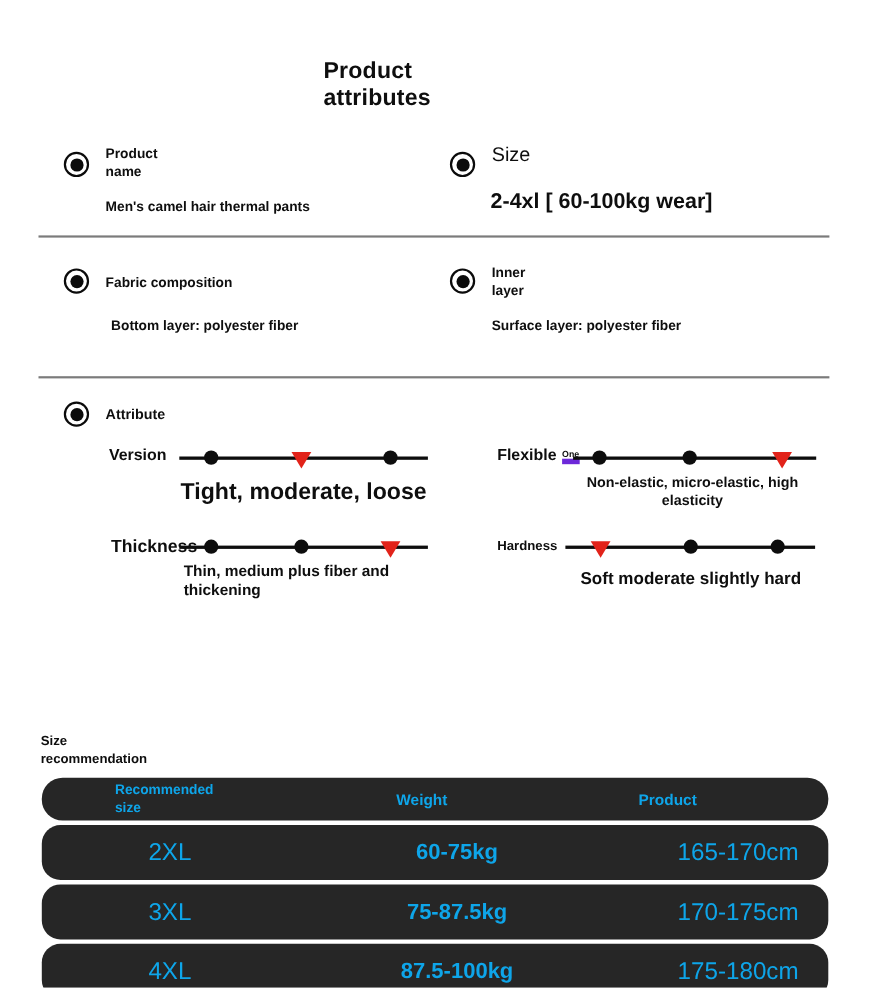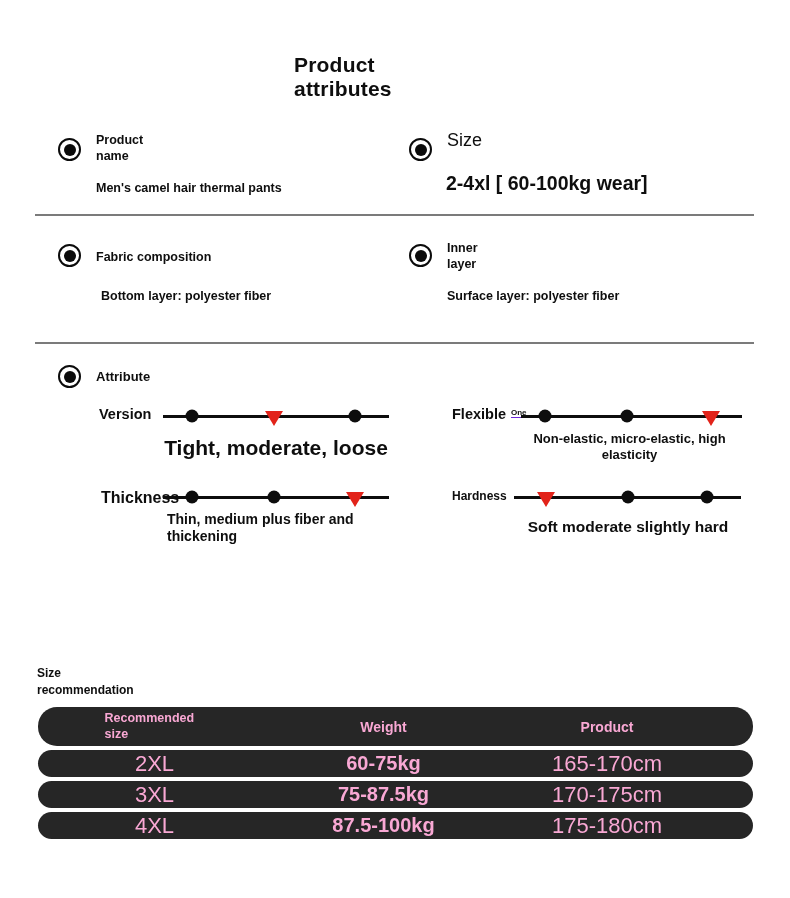--- a/index.html
+++ b/index.html
@@ -31,21 +31,21 @@
   .hr{position:absolute;left:35px;width:719px;height:2px;background:#7b7b7b;}
   .hr1{top:214px}.hr2{top:342px}
 
   
   .slider-label{position:absolute;font-weight:700;}
   .s0l{left:99px;top:406px;font-size:14.5px}
   .s1l{left:452px;top:406px;font-size:14.5px}
   .s2l{left:101px;top:489px;font-size:16px}
   .s3l{left:452px;top:489px;font-size:12px}
   .one{position:absolute;left:511px;top:409px;font-size:8px;font-weight:700;line-height:1;
-       border-bottom:1px solid #6d28d9;}
+       border-bottom:5px solid #6d28d9;}
   .track{position:absolute;height:2.5px;background:#0d0d0d;}
   .s0t{left:163px;top:415px;width:226px}
   .s1t{left:521px;top:415px;width:221px}
   .s2t{left:163px;top:496px;width:226px}
   .s3t{left:514px;top:496px;width:227px}
   .mark{position:absolute;}
   .mark.dot{top:50%;transform:translate(-50%,-50%);width:13px;height:13px;
             background:#0d0d0d;border-radius:50%;}
   .mark.triangle{top:-4px;transform:translateX(-50%);width:0;height:0;
             border-left:9px solid transparent;border-right:9px solid transparent;
@@ -54,23 +54,23 @@
   .s0c{left:158px;top:436px;width:236px;text-align:center;font-size:21px;}
   .s1c{left:512px;top:431px;width:235px;text-align:center;font-size:13px;line-height:1.2;}
   .s2c{left:167px;top:511px;width:220px;font-size:14px;line-height:1.2;}
   .s3c{left:508px;top:518px;width:240px;text-align:center;font-size:15.5px;}
 
   
   .sizerec-label{position:absolute;left:37px;top:665px;width:120px;font-size:12px;
                  font-weight:700;line-height:1.4;}
   .table{position:absolute;left:38px;top:707px;width:715px;}
   .trow{display:grid;grid-template-columns:233px 225px 222px;align-items:center;
-        background:var(--tbl,#262626);color:#f9a8d4;}
+        background:var(--tbl,#262626);color:#0ea5e9;}
   .thead{height:39px;border-radius:19px;}
-  .tdata{height:27px;border-radius:17px;margin-top:4px;}
+  .tdata{height:50px;border-radius:17px;margin-top:4px;gap:32px;}
   .hc1in{width:100px;margin:0 auto;font-size:12.5px;font-weight:700;line-height:1.25;}
   .hc{text-align:center;font-size:14px;font-weight:700;}
   .c-size{text-align:center;font-size:22px;font-weight:400;}
   .c-weight{text-align:center;font-size:20px;font-weight:700;}
   .c-height{text-align:center;font-size:22px;font-weight:400;}
 </style>
 </head>
 <body>
 
 <div class="page">

